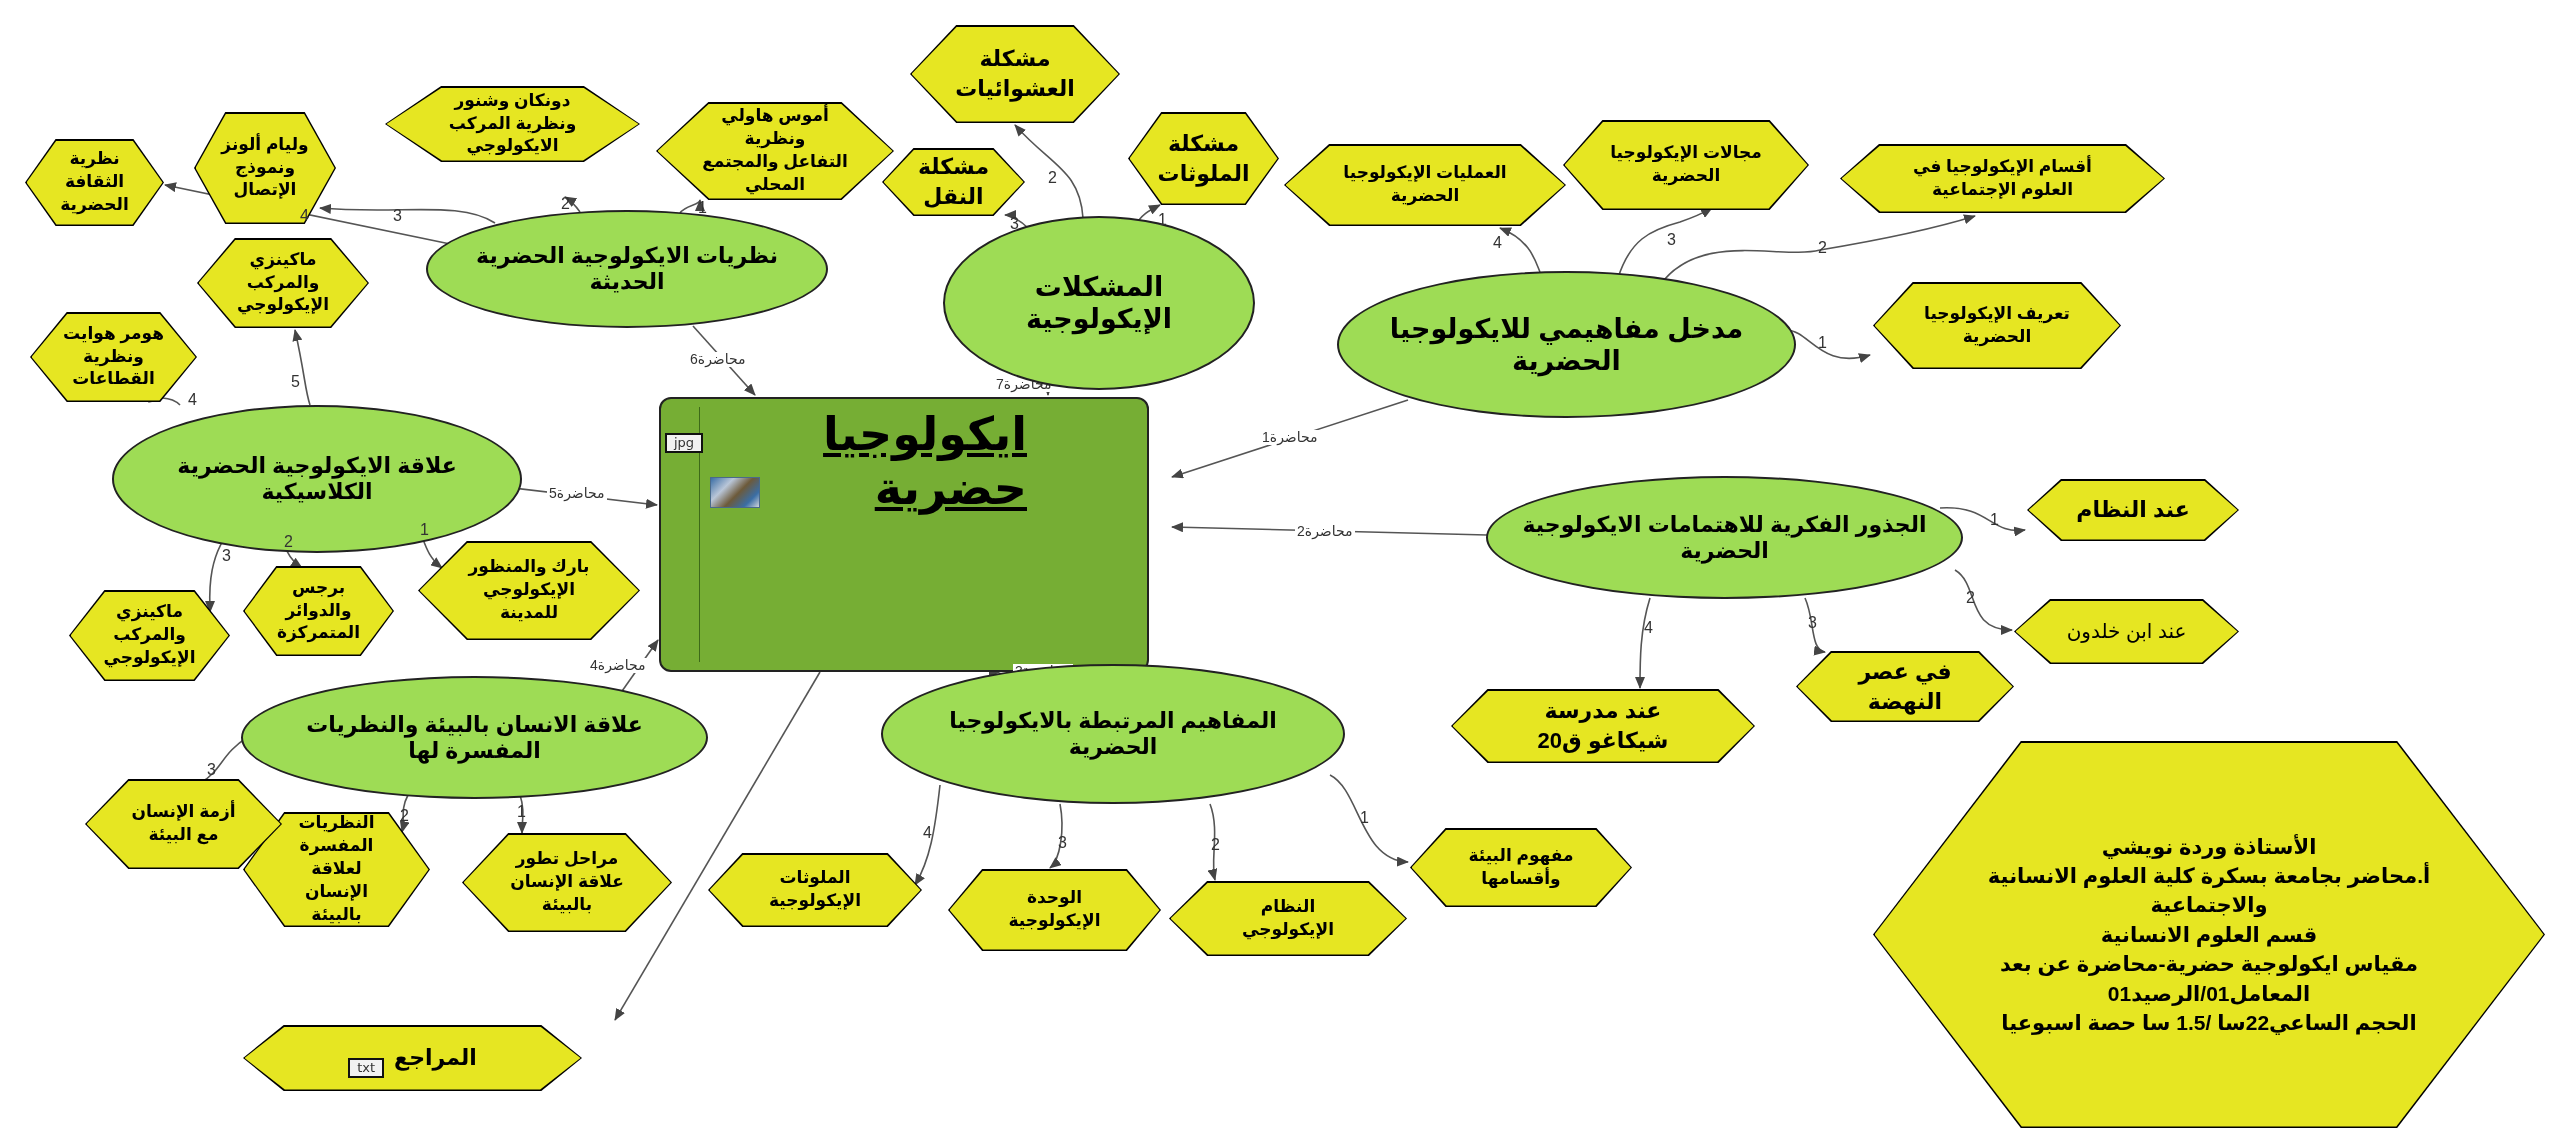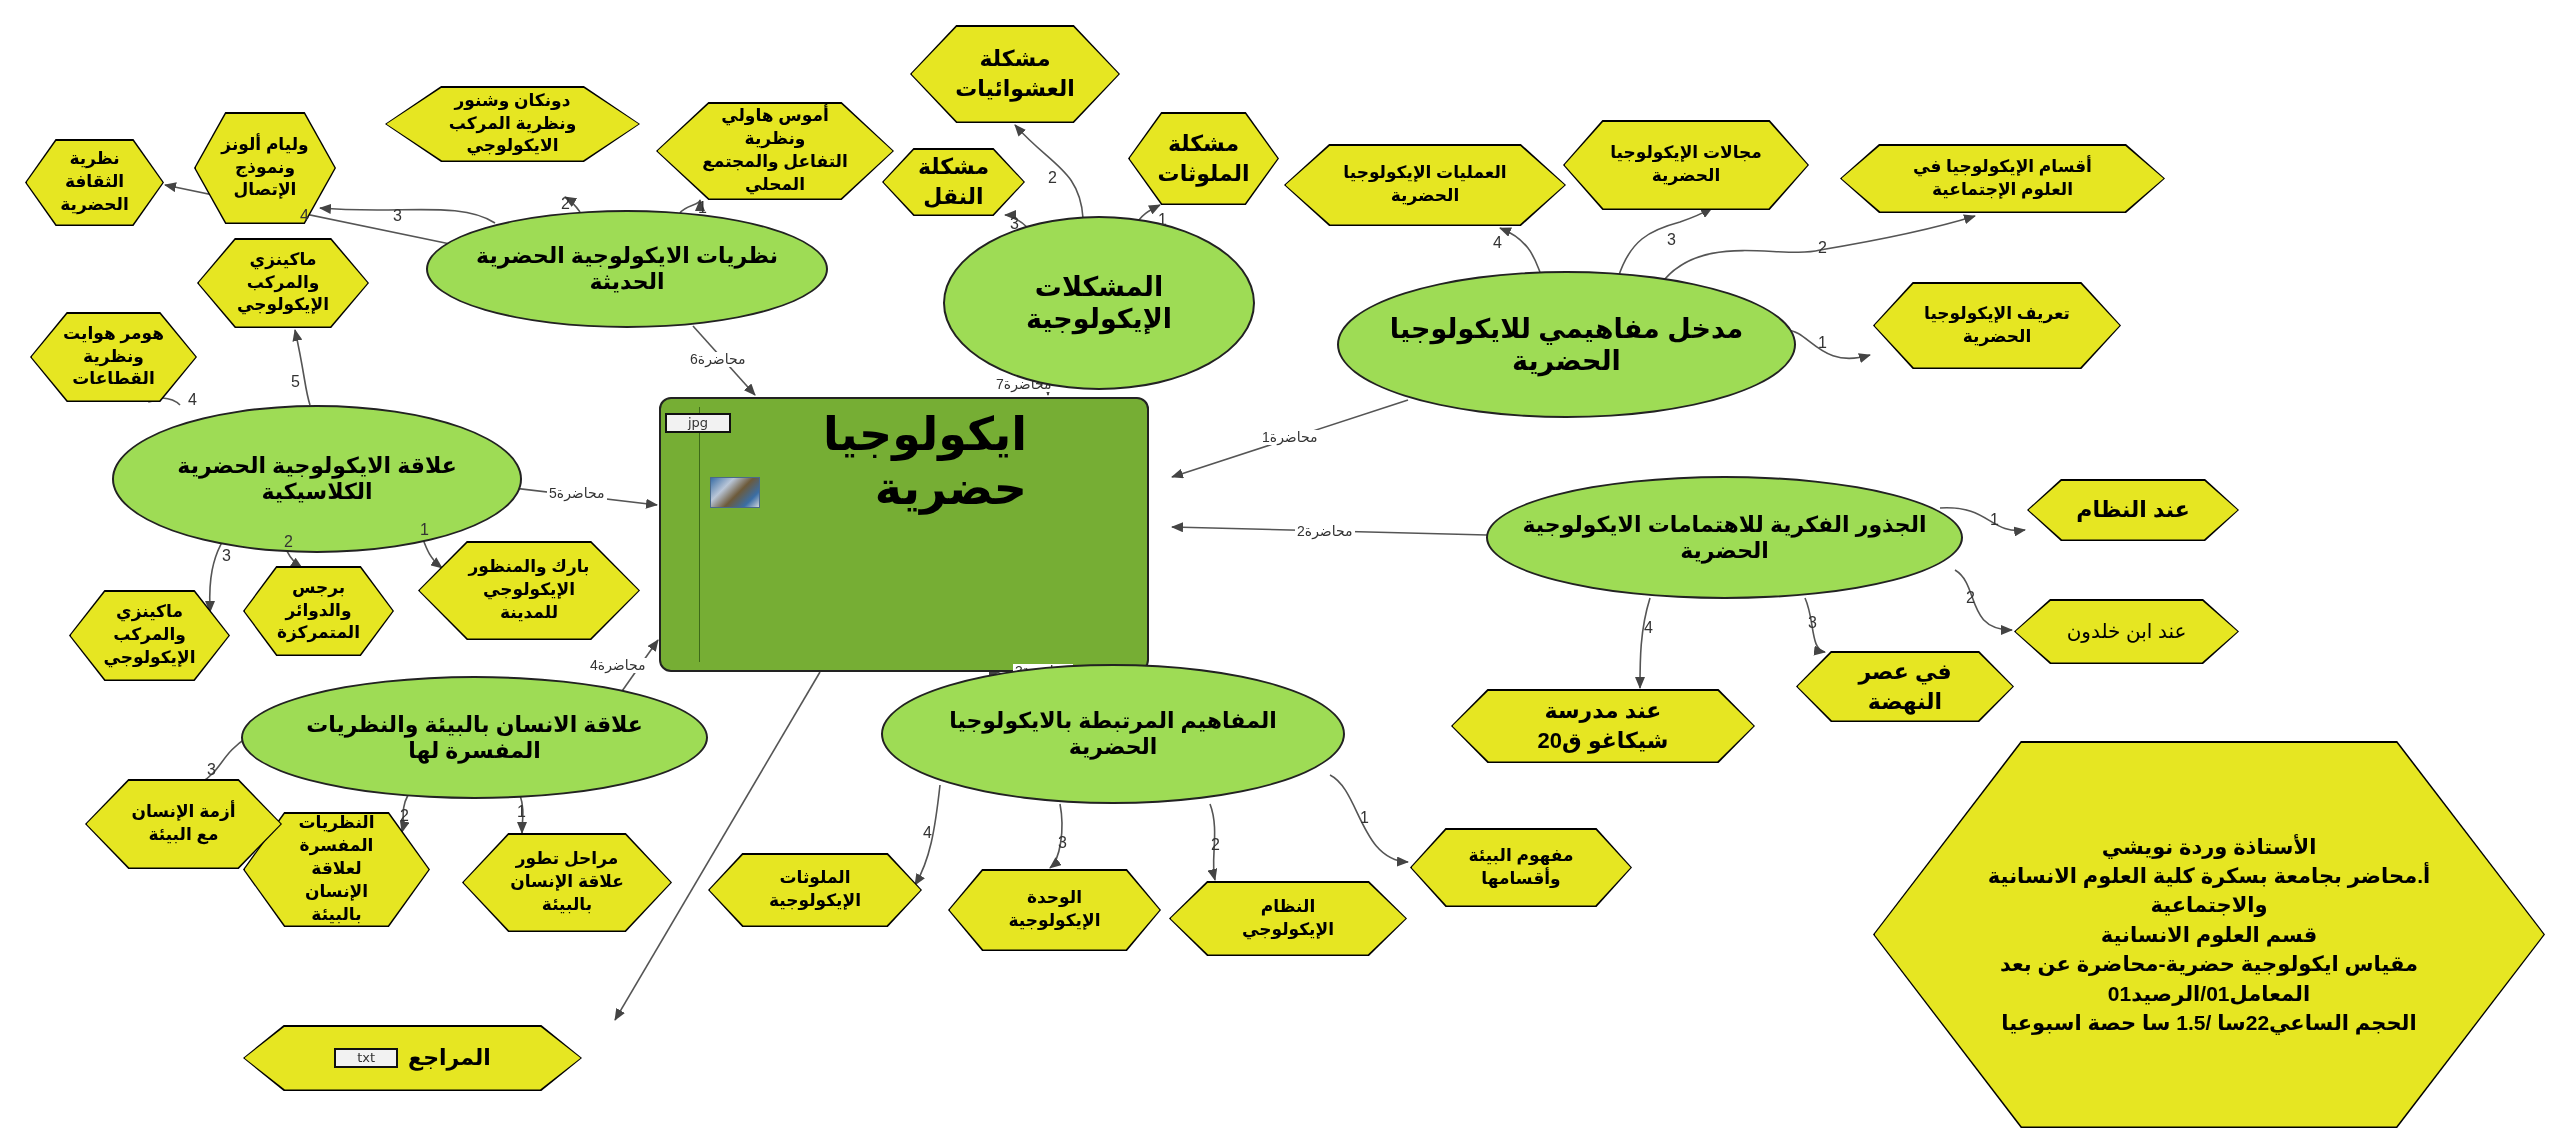--- a/index.html
+++ b/index.html
@@ -17,23 +17,23 @@
   .hex-label { font-weight:bold; font-size:17px; line-height:1.35; white-space:pre-line; }
   .hex-label.big { font-size:22px; }
   .hex-label.normal { font-weight:normal; font-size:20px; }
   .ellipse { border-radius:50%; background:#9edc55; border:2px solid #222; }
   .ellipse-label { font-weight:bold; font-size:22px; padding:0 20px; }
   .ellipse-label.big { font-size:27px; }
   .center-box { position:absolute; left:659px; top:397px; width:490px; height:275px;
                 background:#76ae34; border:2px solid #222; border-radius:12px; box-sizing:border-box; }
   .center-divider { position:absolute; left:38px; top:8px; bottom:8px; width:1px; background:#3d6a18; }
   .tag { position:absolute; background:#f2f2f2; border:2px solid #111; font-size:13px;
-         padding:0 21px; line-height:16px; color:#333; font-family:"DejaVu Sans", sans-serif; }
+         padding:0 7px; line-height:16px; color:#333; font-family:"DejaVu Sans", sans-serif;margin-top:20px; }
   .center-title { position:absolute; left:50px; top:8px; right:120px; direction:rtl; text-align:right;
-                  font-size:46px; font-weight:bold; color:#000; }
+                  font-size:46px; font-weight:bold; color:#000;text-decoration:underline; }
   .thumb { position:absolute; left:49px; top:78px; width:48px; height:29px;
            background:linear-gradient(135deg,#3a6ea5 0%,#b9c6d8 30%,#6d5a3a 55%,#3a6ea5 80%,#d0d4da 100%);
            border:1px solid #4a6a8a; }
   .edge-label { position:absolute; font-size:14px; color:#333; background:#fff; padding:0 2px;
                 line-height:15px; white-space:nowrap; }
   .num-label { position:absolute; font-size:16px; color:#333; line-height:16px; }
   .info-label { font-weight:bold; font-size:21px; line-height:1.4; white-space:pre-line; }
 </style>
 </head>
 <body>

